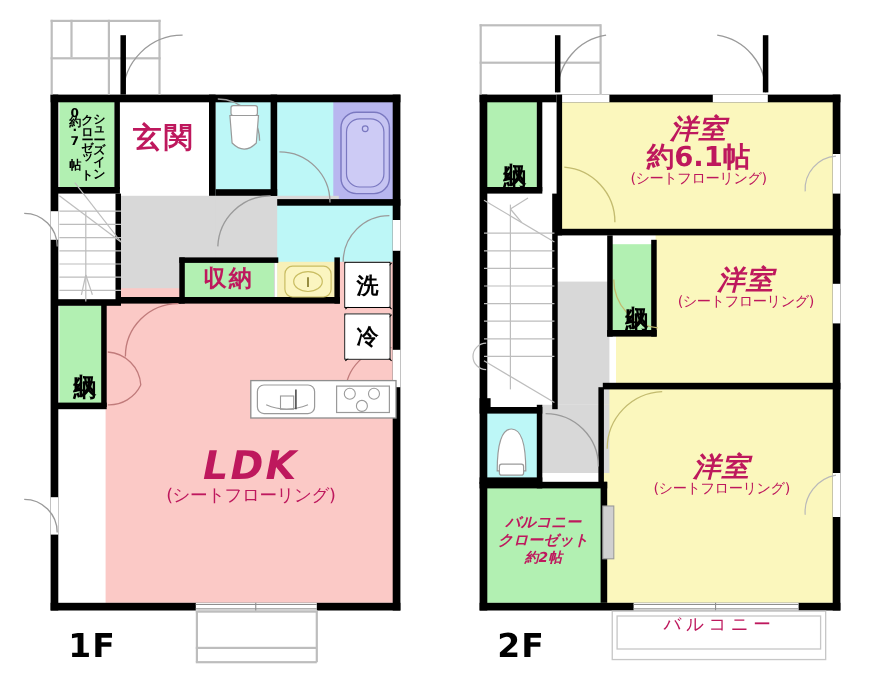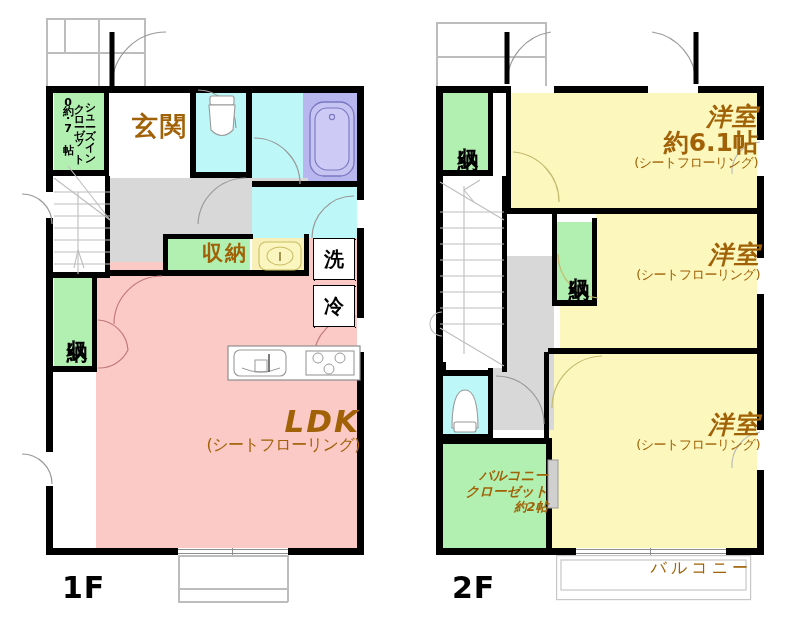--- a/index.html
+++ b/index.html
@@ -23,33 +23,33 @@
   .f-grey   {background:#d8d8d8;}
   .f-white  {background:#ffffff;}
   .f-kcream {background:#f7f0b8;}
 
   
   .wall{position:absolute;background:#000;}
   .hair{position:absolute;background:#bdbdbd;}
   .hair2{position:absolute;background:#8e8e8e;}
 
   
-  .lbl{position:absolute;box-sizing:border-box;text-align:right;
-       line-height:1.04;white-space:nowrap;color:#a16207;}
+  .lbl{position:absolute;box-sizing:border-box;text-align:center;
+       line-height:1.04;white-space:nowrap;color:#be185d;}
   .lbl .t1{display:block;font-weight:700;font-style:italic;}
   .lbl .t2{display:block;font-weight:700;}
   .lbl .t3{display:block;font-weight:400;}
 
   .room-name{font-size:25px;font-weight:700;letter-spacing:1px;}
   .room-size{font-size:25px;font-weight:700;letter-spacing:0px;}
   .room-mat {font-size:13px;font-weight:400;letter-spacing:-0.5px;}
 
   .genkan{font-size:26px;font-weight:700;letter-spacing:2px;}
 
-  .ldk-name{font-size:31px;font-weight:700;letter-spacing:2px;}
+  .ldk-name{font-size:36px;font-weight:700;letter-spacing:2px;}
   .ldk-size{font-size:34px;font-weight:700;}
   .ldk-mat {font-size:16px;font-weight:400;letter-spacing:-0.5px;}
 
   
   .shunou-h{font-size:21px;font-weight:700;letter-spacing:2px;}
   
   .vert{writing-mode:vertical-rl;text-orientation:upright;}
   .shunou-v{font-size:21px;font-weight:700;letter-spacing:2px;}
 
   .sic{font-size:11px;font-weight:700;line-height:1.0;}

